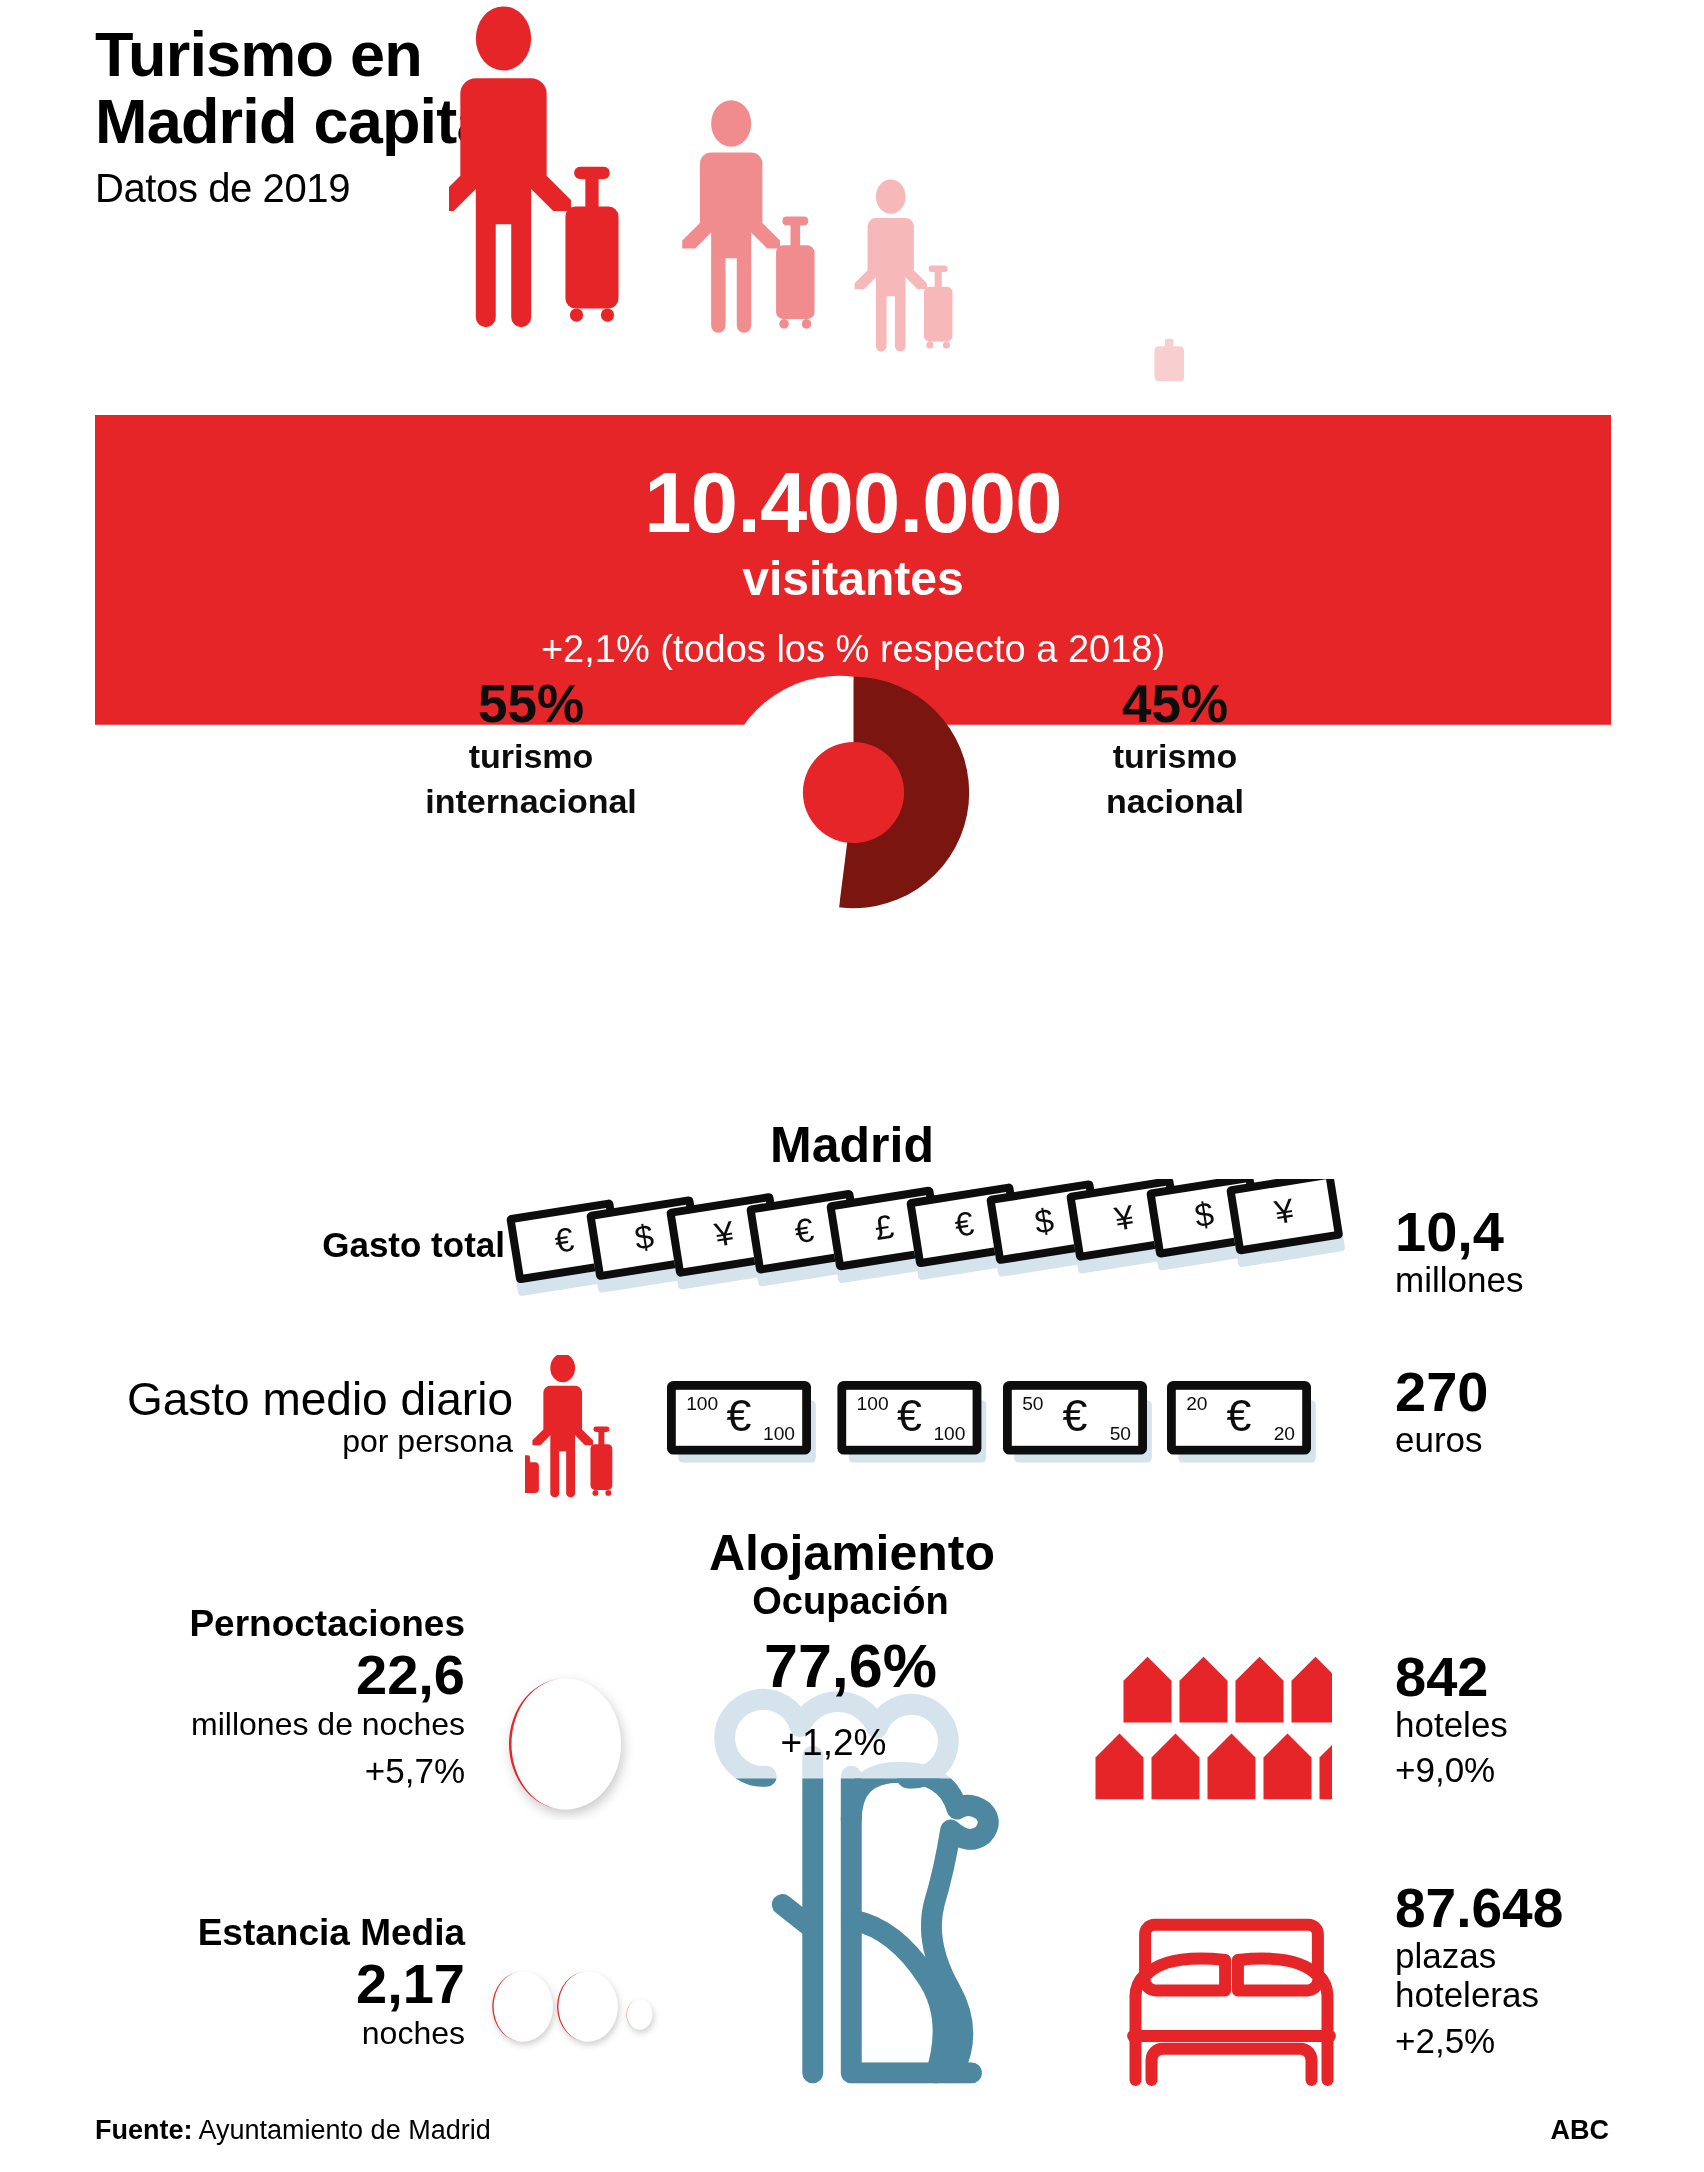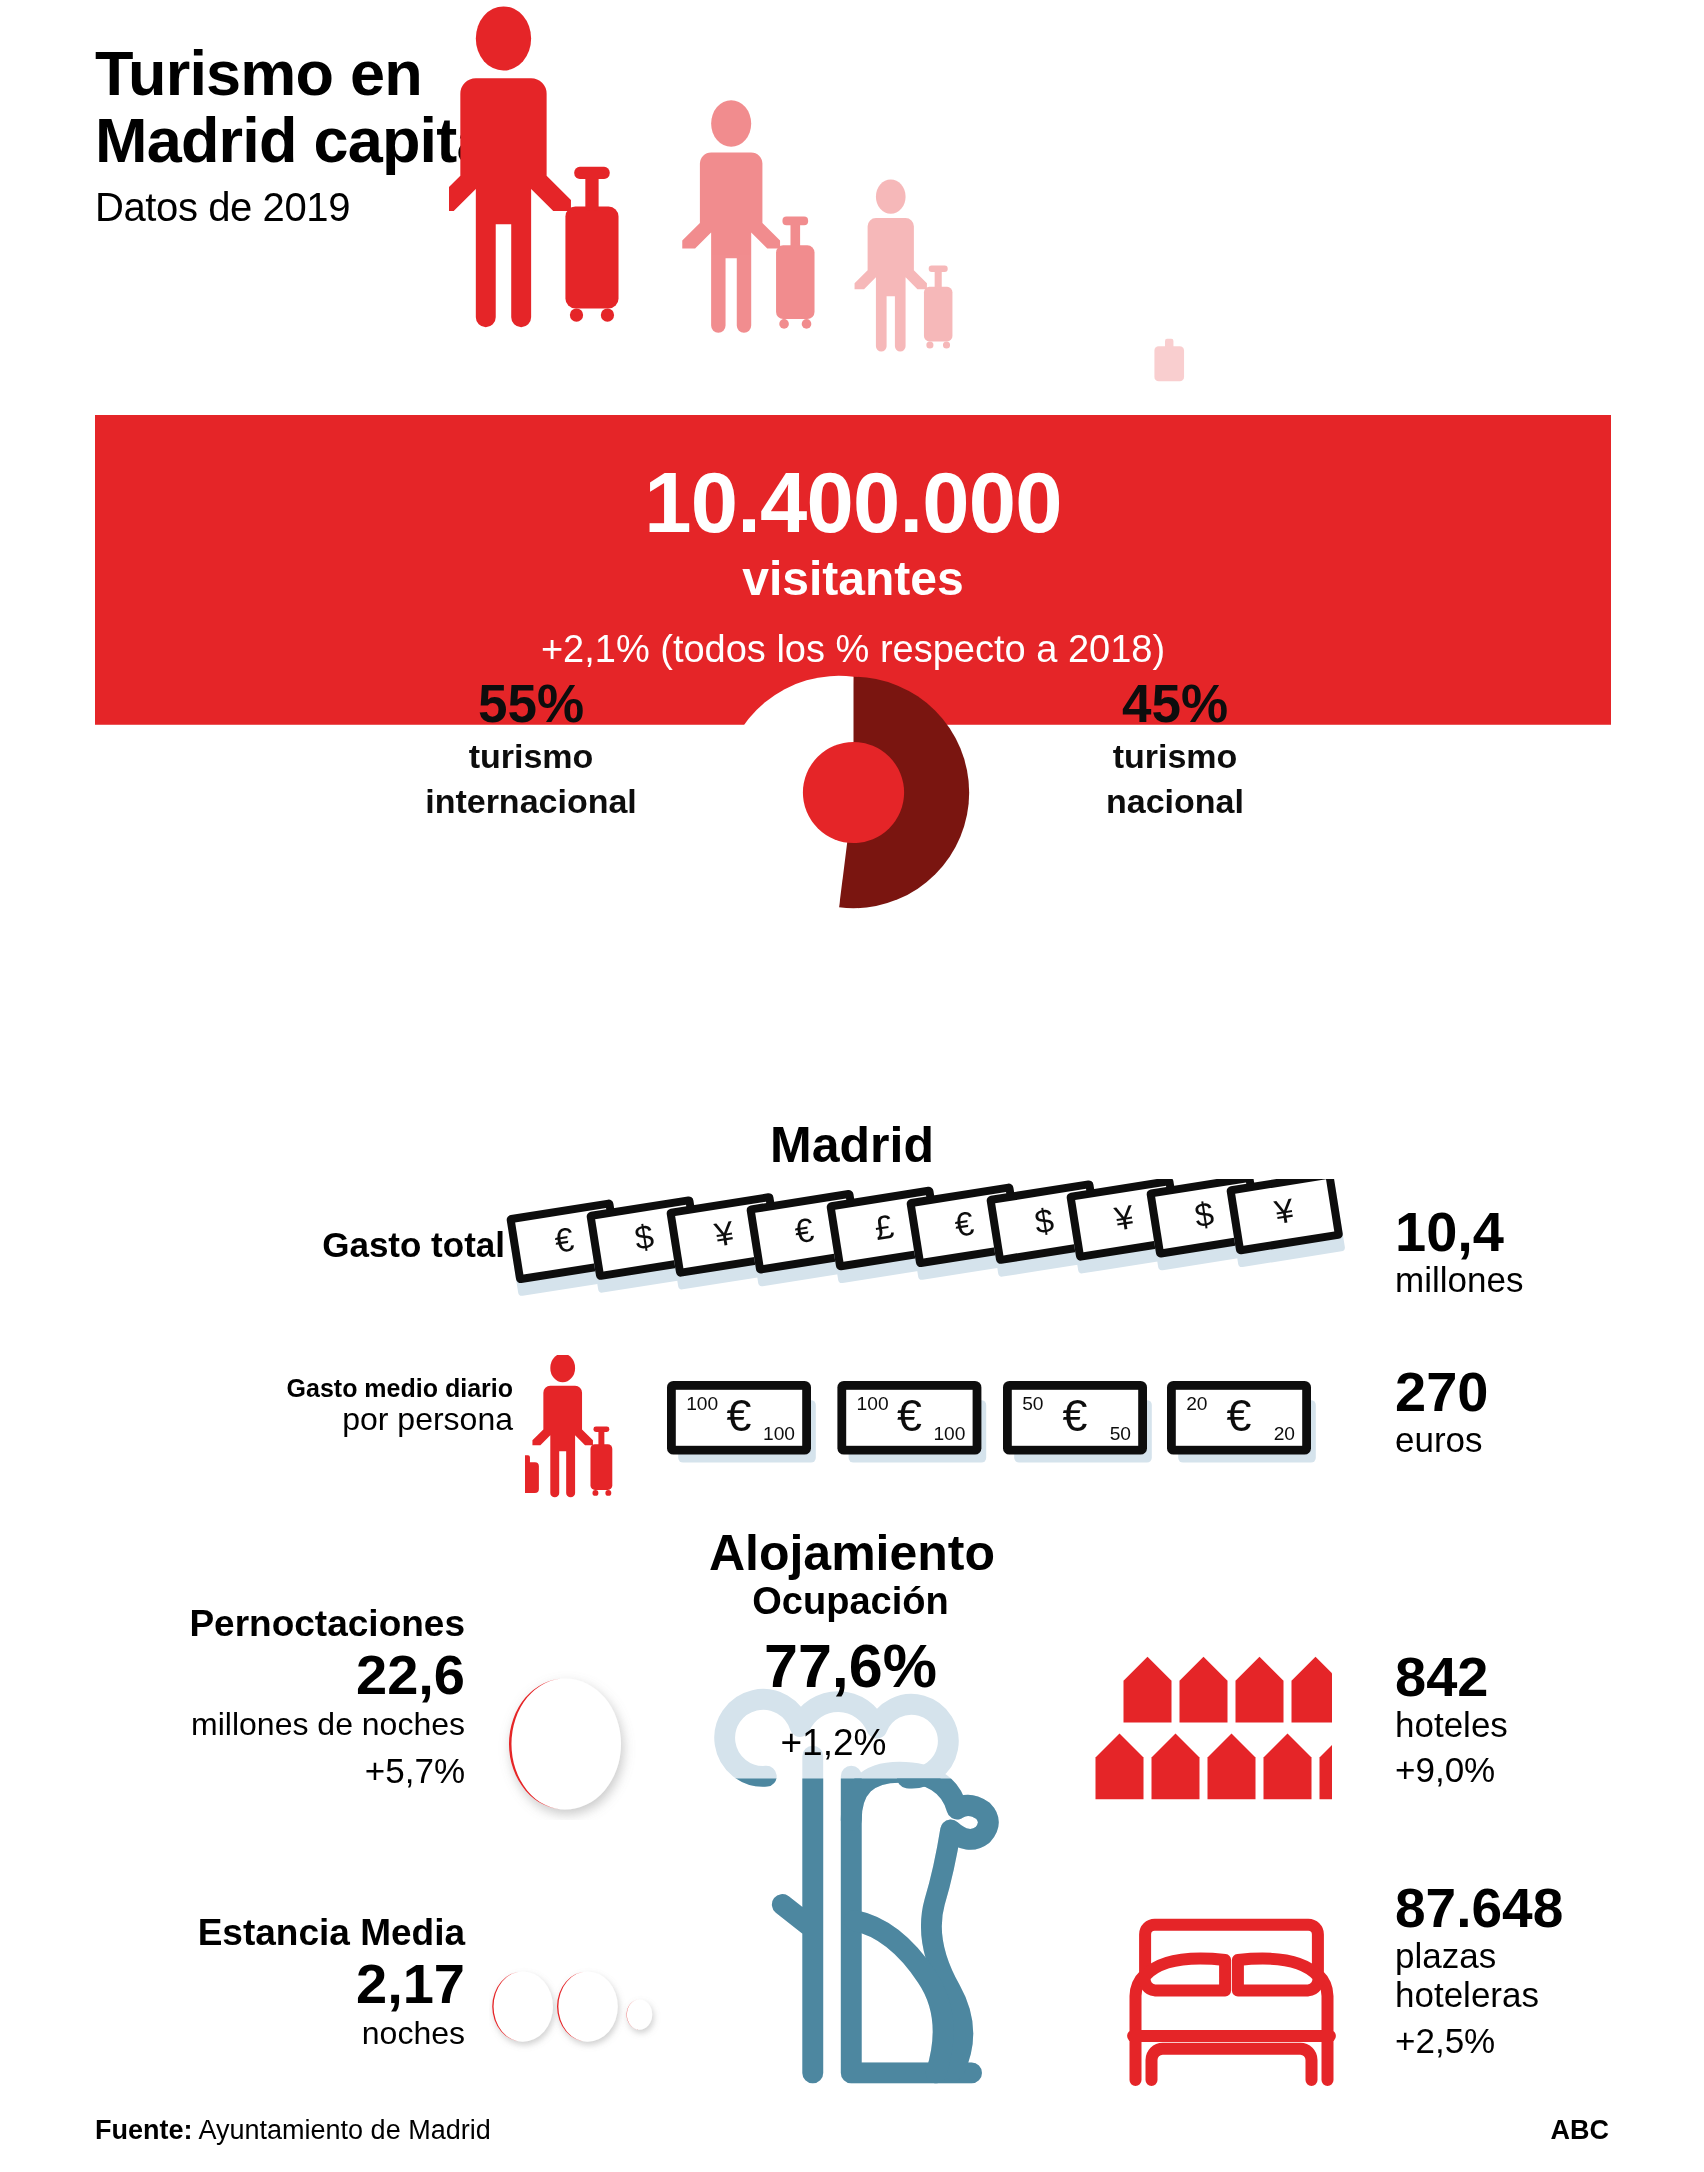--- a/index.html
+++ b/index.html
@@ -11,21 +11,21 @@
     overflow: hidden;
   }
   #page {
     position: relative;
     width: 1704px;
     height: 2172px;
     background: #fff;
   }
 
   
-  .title-block { position: absolute; left: 95px; top: 40px; }
+  .title-block { position: absolute; left: 95px; top: 21px; }
   .title-line {
     font-size: 63px; font-weight: bold; color: #000;
     line-height: 1.06; letter-spacing: -0.8px;
   }
   .subtitle {
     font-size: 40px; color: #000; margin-top: 11.2px; letter-spacing: -0.4px;
   }
 
   .travellers { position: absolute; left: 449px; top: 0px; width: 1002px; height: 417px; }
   .travellers svg { display: block; }
@@ -81,21 +81,21 @@
     position: absolute; left: 1395px; top: 1203px; width: 273px; text-align: left;
   }
   .val-num  { font-size: 56px; font-weight: bold; color: #000; line-height: 1.02; }
   .val-unit { font-size: 35px; color: #000; line-height: 1.12; }
   .val-pct  { font-size: 35px; color: #000; line-height: 1.3; margin-top: 3.2px; }
 
   .gasto-medio-label {
     position: absolute; left: 80px; top: 1375px; width: 433px;
     text-align: right; color: #000;
   }
-  .gm-l1 { font-size: 25px; font-weight: bold; line-height: 1.05; }
+  .gm-l1 { font-size: 46px; font-weight: normal; line-height: 1.05; }
   .gm-l2 { font-size: 32px; line-height: 1.15; }
 
   .traveler-small { position: absolute; left: 525px; top: 1355px; width: 104px; height: 144px; }
   .bills-row { position: absolute; left: 666px; top: 1381px; width: 658px; height: 96px; }
   .gasto-medio-value { position: absolute; left: 1395px; top: 1363px; width: 273px; }
 
   
   .pernoct { position: absolute; left: 80px; top: 1604px; width: 385px; text-align: right; color:#000; }
   .p-title { font-size: 37px; font-weight: bold; line-height: 1.08; }
   .p-num   { font-size: 56px; font-weight: bold; line-height: 1.1; }

